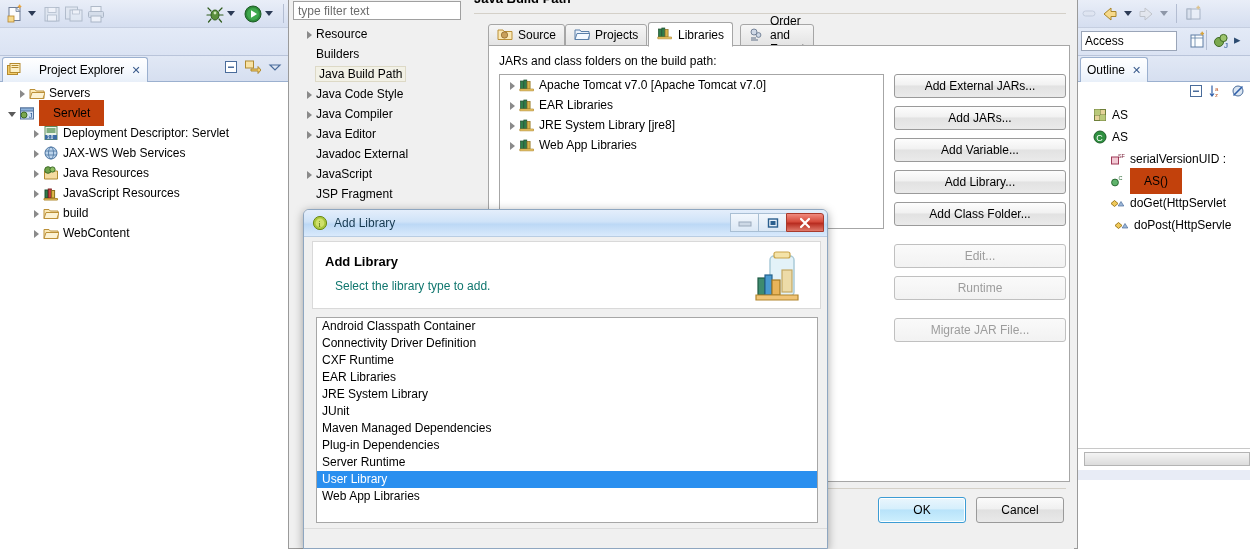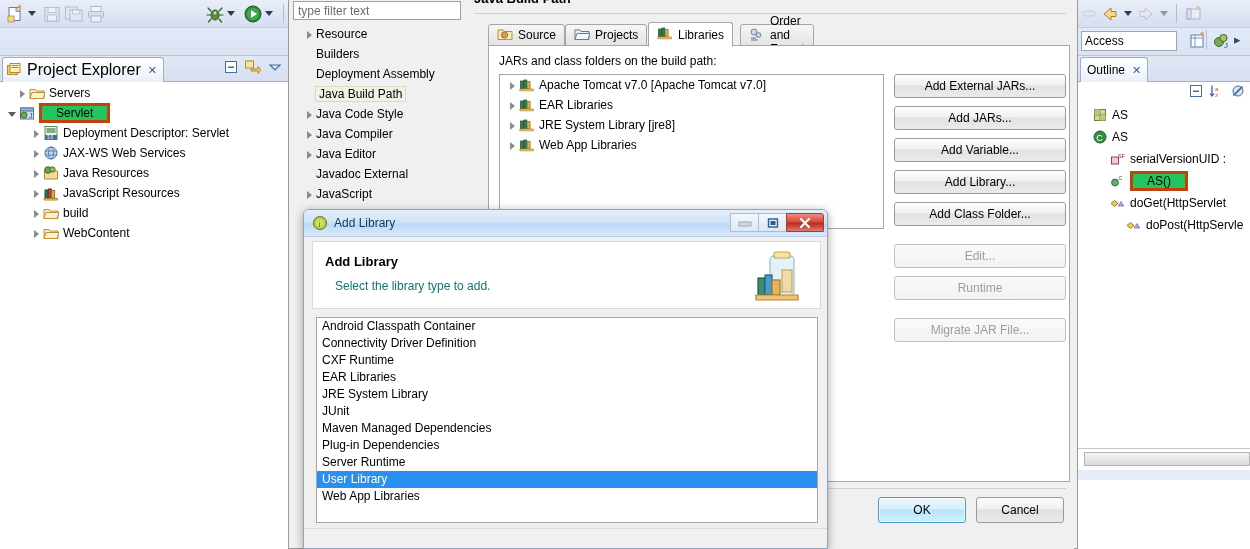--- a/index.html
+++ b/index.html
@@ -50,38 +50,38 @@
   }
   .pe-tab {
     position: absolute; left: 2px; top: 1px; height: 25px;
     padding: 0 6px 0 4px;
     background: linear-gradient(to bottom, #ffffff 0%, #f3f7fd 60%, #e8eff9 100%);
     border: 1px solid #9bb0cf; border-bottom: none;
     border-radius: 3px 3px 0 0;
     display: flex; align-items: center; gap: 4px;
     box-sizing: border-box;
   }
-  .pe-tab-label { font-size: 16px; color: #000; white-space: nowrap; }
+  .pe-tab-label { font-size: 12px; color: #000; white-space: nowrap; margin-left: 12px; }
   .pe-close { font-size: 11px; color: #3a5b8c; margin-left: 3px; }
   .pe-tools { position: absolute; right: 6px; top: 4px; display: flex; gap: 7px; align-items: center; }
 
   .tree { position: absolute; left: 0; top: 27px; width: 336px; bottom: 0; background: #fff; }
   .trow { position: relative; height: 20px; display: flex; align-items: center; white-space: nowrap; }
   .tw { display:inline-block; width:13px; height:13px; position:relative; flex:0 0 13px; }
   .tw.closed::after {
     content:""; position:absolute; left:4px; top:3px; width:0;height:0;
     border-top:4px solid transparent; border-bottom:4px solid transparent; border-left:5px solid #8a8a8a;
   }
   .tw.open::after {
     content:""; position:absolute; left:2px; top:5px; width:0;height:0;
     border-left:4px solid transparent; border-right:4px solid transparent; border-top:5px solid #5a5a5a;
   }
   .ticon { width:16px; height:16px; flex:0 0 16px; margin-right:4px; position:relative; }
   .tlabel { font-size:12px; color:#000; }
-  .tlabel.sel { background:#22c55e; border:3px solid #c2410c; padding:0 14px; margin:-1px 0; }
+  .tlabel.sel { background:#c2410c; border:6px solid #c2410c; padding:0 8px; margin:-1px 0; }
 
   
   .prefs {
     position: absolute; left: 288px; top: -10px; width: 790px; height: 559px;
     background: #f0f0f0;
     border: 1px solid #9a9a9a;
     box-sizing: border-box;
   }
   .prefs-filter {
     position: absolute; left: 4px; top: 10px; width: 168px; height: 19px;
@@ -454,24 +454,20 @@
     </div>
 
     <div class="prefs-tree">
       <div class="prow">
         <span class="tw closed"></span>
         <span class="plabel">Resource</span>
       </div>
       <div class="prow">
         <span class="tw"></span>
         <span class="plabel">Builders</span>
-      </div>
-      <div class="prow">
-        <span class="tw"></span>
-        <span class="plabel">Deployment Assembly</span>
       </div>
       <div class="prow">
         <span class="tw"></span>
         <span class="plabel sel">Java Build Path</span>
       </div>
       <div class="prow">
         <span class="tw closed"></span>
         <span class="plabel">Java Code Style</span>
       </div>
       <div class="prow">
@@ -741,21 +737,21 @@
       </div>
       <div class="olrow" style="padding-left:32px;">
         <span class="ticon">
           <svg viewBox="0 0 16 16" width="16" height="16">
             <path d="M4.5 5.5 L8 8.5 L4.5 11.5 L1 8.5 Z" fill="#f0c95a" stroke="#a07a1c"></path>
             <path d="M11 6.5 L13.8 11 L8.2 11 Z" fill="#9db8d8" stroke="#4a6c9b" stroke-width="0.7"></path>
           </svg>
         </span>
         <span class="tlabel">doGet(HttpServlet</span>
       </div>
-      <div class="olrow" style="padding-left:48px;">
+      <div class="olrow" style="padding-left:36px;">
         <span class="ticon">
           <svg viewBox="0 0 16 16" width="16" height="16">
             <path d="M4.5 5.5 L8 8.5 L4.5 11.5 L1 8.5 Z" fill="#f0c95a" stroke="#a07a1c"></path>
             <path d="M11 6.5 L13.8 11 L8.2 11 Z" fill="#9db8d8" stroke="#4a6c9b" stroke-width="0.7"></path>
           </svg>
         </span>
         <span class="tlabel">doPost(HttpServle</span>
       </div>
     </div>
 

